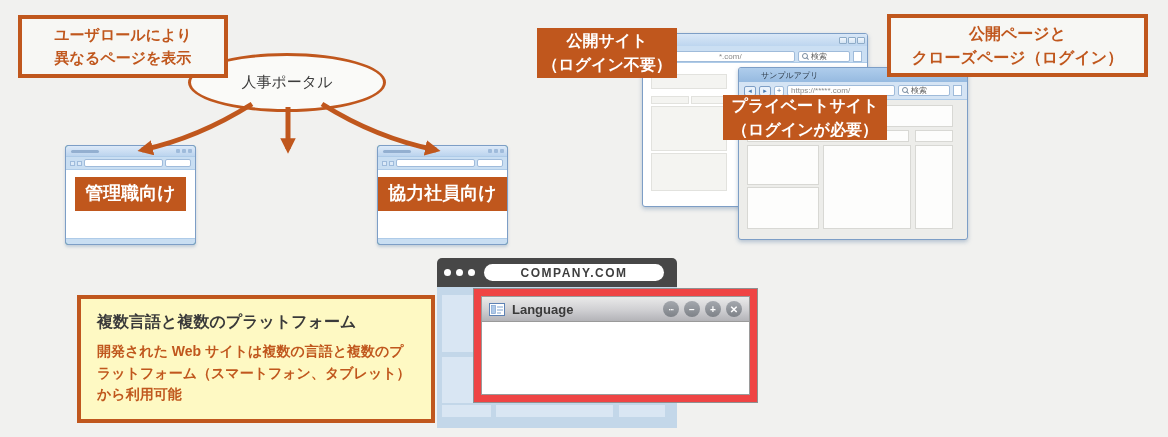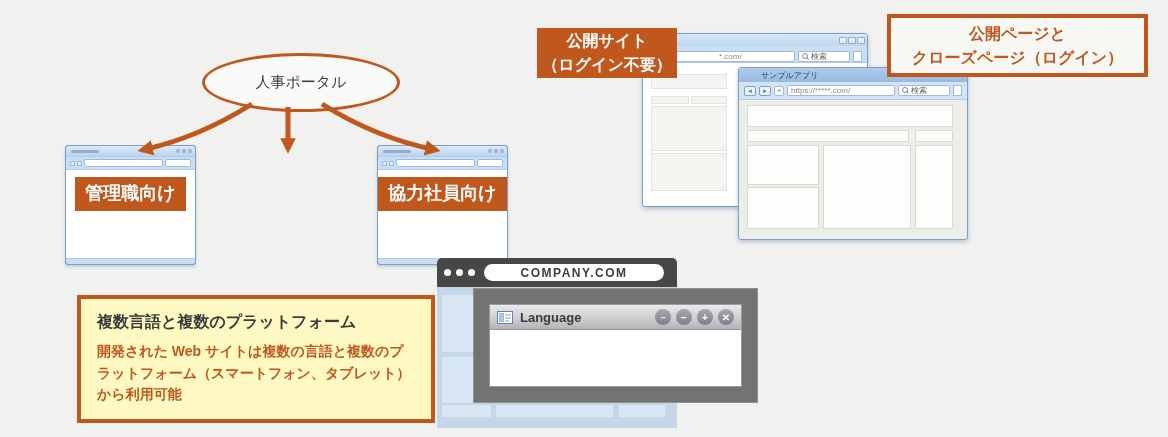--- a/index.html
+++ b/index.html
@@ -15,29 +15,29 @@
   }
   .callout-filled {
     position:absolute; background:#C0571D; color:#FFFFFF; font-weight:700;
     display:flex; flex-direction:column; align-items:center; justify-content:center;
     text-align:center; z-index:5; line-height:1.5;
   }
 
   
   #role-callout { left:18px; top:15px; width:210px; height:63px; font-size:15px; }
   #portal-ellipse {
-    position:absolute; left:202px; top:53px; width:198px; height:59px;
+    position:absolute; left:188px; top:53px; width:198px; height:59px;
     background:#FAFAF8; border:3px solid #C0571D; border-radius:50%;
     display:flex; align-items:center; justify-content:center;
     font-size:15px; color:#3C3C3C; z-index:1;
   }
   #arrows { position:absolute; left:0; top:0; width:1168px; height:437px; z-index:3; pointer-events:none; }
 
   .mini-browser {
-    position:absolute; top:145px; width:131px; height:120px; background:#0f766e;
+    position:absolute; top:145px; width:131px; height:100px; background:#0f766e;
     border:1px solid #7D9EC6; border-radius:3px; z-index:1;
     box-shadow:0 2px 3px rgba(110,140,175,.35); display:flex; flex-direction:column; overflow:hidden;
   }
   .mb-title { height:10px; background:linear-gradient(#DCE9F8,#BCD4EE); display:flex; align-items:center; flex:none; }
   .mb-title-bar { width:28px; height:3px; background:#93AFD0; border-radius:2px; margin-left:5px; }
   .mb-dots { margin-left:auto; margin-right:3px; display:flex; gap:2px; }
   .mb-dot { width:4px; height:4px; background:#9FBBDB; border-radius:1px; }
   .mb-toolbar { height:14px; background:#C9DEF2; border-top:1px solid #AECBE8; border-bottom:1px solid #AECBE8;
     display:flex; align-items:center; gap:2px; padding:0 4px; flex:none; }
   .mb-btn { width:5px; height:5px; background:#DDEAF8; border:1px solid #9FBBDB; flex:none; }
@@ -89,41 +89,45 @@
   #company-browser { position:absolute; left:437px; top:258px; width:240px; z-index:1; }
   .cb-header { height:29px; background:#474747; border-radius:5px 5px 0 0; display:flex; align-items:center; padding:0 7px; }
   .cb-dot { width:7px; height:7px; border-radius:50%; background:#FFFFFF; margin-right:5px; flex:none; }
   .cb-pill { margin-left:4px; width:180px; height:17px; background:#FFFFFF; border-radius:9px;
     display:flex; align-items:center; justify-content:center; font-size:12px; font-weight:700;
     letter-spacing:1.5px; color:#3E3E3E; }
   .cb-body { position:relative; height:141px; background:#C3D7E9; }
   .panel-blue { position:absolute; background:#D9E6F3; }
 
   #language-panel { position:absolute; left:473px; top:288px; width:285px; height:115px;
-    background:#737373; border:1px solid #909090; padding:15px; z-index:6; }
+    background:#ef4444; border:1px solid #909090; padding:7px; z-index:6; }
   .lp-inner { height:100%; border:1px solid #9A9A9A; display:flex; flex-direction:column; background:#FFFFFF; }
   .lp-header { height:25px; background:linear-gradient(#EAEAEA,#CFCFD2 55%,#B3B3B7); border-bottom:1px solid #9A9A9A;
     display:flex; align-items:center; padding:0 7px; flex:none; }
   .lp-title { margin-left:7px; font-size:13px; font-weight:700; color:#3A3A3A; }
   .lp-buttons { margin-left:auto; display:flex; gap:5px; }
   .lp-btn { width:16px; height:16px; border-radius:50%; background:linear-gradient(#A4A8AE,#7E8288);
     color:#FFFFFF; display:flex; align-items:center; justify-content:center; font-weight:700; font-size:10px; }
   .lp-btn.more { font-size:8px; letter-spacing:-1px; }
   .lp-body { flex:1; background:#FFFFFF; }
 
   #platform-callout { position:absolute; left:77px; top:295px; width:358px; height:128px;
     background:#fef9c3; border:4px solid #C0571D; padding:13px 16px; z-index:4; }
   .pc-title { font-size:16px; font-weight:700; color:#3A3A3A; margin-bottom:8px; }
   .pc-body { font-size:14px; font-weight:700; color:#C0571D; line-height:1.55; }
 </style>
 </head>
 <body>
 
 <div class="canvas">
 
+  <div class="callout-outline" id="role-callout">
+    <div>ユーザロールにより</div>
+    <div>異なるページを表示</div>
+  </div>
 
   <div id="portal-ellipse">
     <span>人事ポータル</span>
   </div>
 
   <svg id="arrows" viewBox="0 0 1168 437">
     <defs>
       <marker id="ah" viewBox="0 0 10 10" refX="7" refY="5" markerWidth="3.1" markerHeight="3.1" orient="auto">
         <path d="M0 0 L10 5 L0 10 z" fill="#C0571D"></path>
       </marker>
@@ -223,20 +227,24 @@
       <div class="panel-wh" style="left:8px;top:45px;width:72px;height:40px"></div>
       <div class="panel-wh" style="left:8px;top:87px;width:72px;height:42px"></div>
       <div class="panel-wh" style="left:84px;top:45px;width:88px;height:84px"></div>
       <div class="panel-wh" style="left:176px;top:45px;width:38px;height:84px"></div>
     </div>
   </div>
 
   <div class="callout-filled" id="label-public">
     <div>公開サイト</div>
     <div>（ログイン不要）</div>
+  </div>
+  <div class="callout-filled" id="label-private">
+    <div>プライベートサイト</div>
+    <div>（ログインが必要）</div>
   </div>
   <div class="callout-outline" id="open-closed-callout">
     <div>公開ページと</div>
     <div>クローズページ（ログイン）</div>
   </div>
 
   <div id="company-browser">
     <div class="cb-header">
       <div class="cb-dot"></div>
       <div class="cb-dot"></div>

